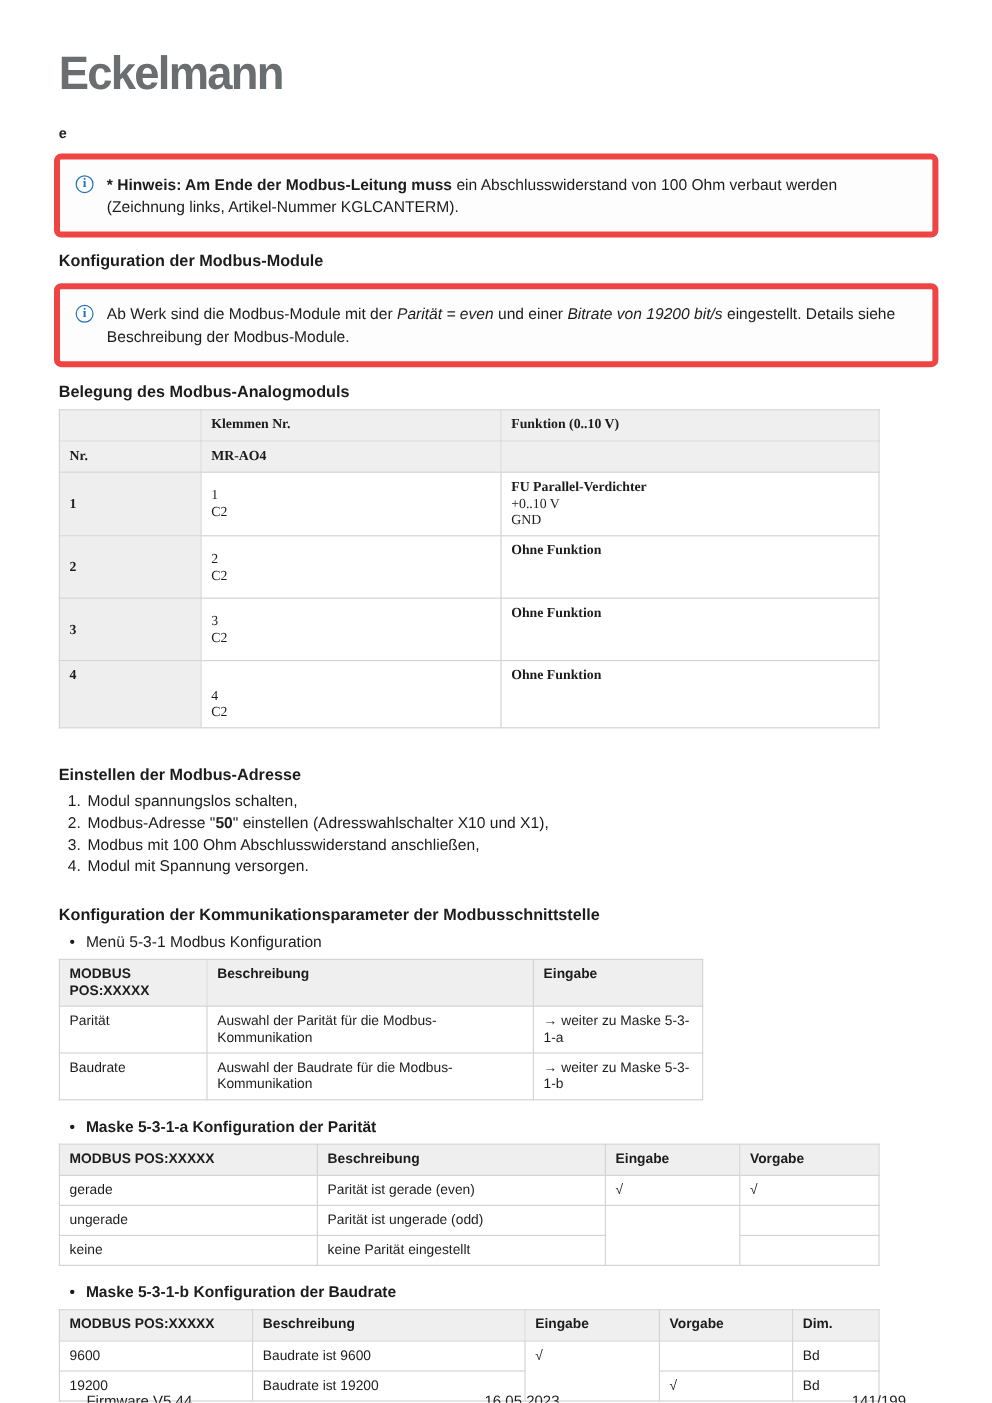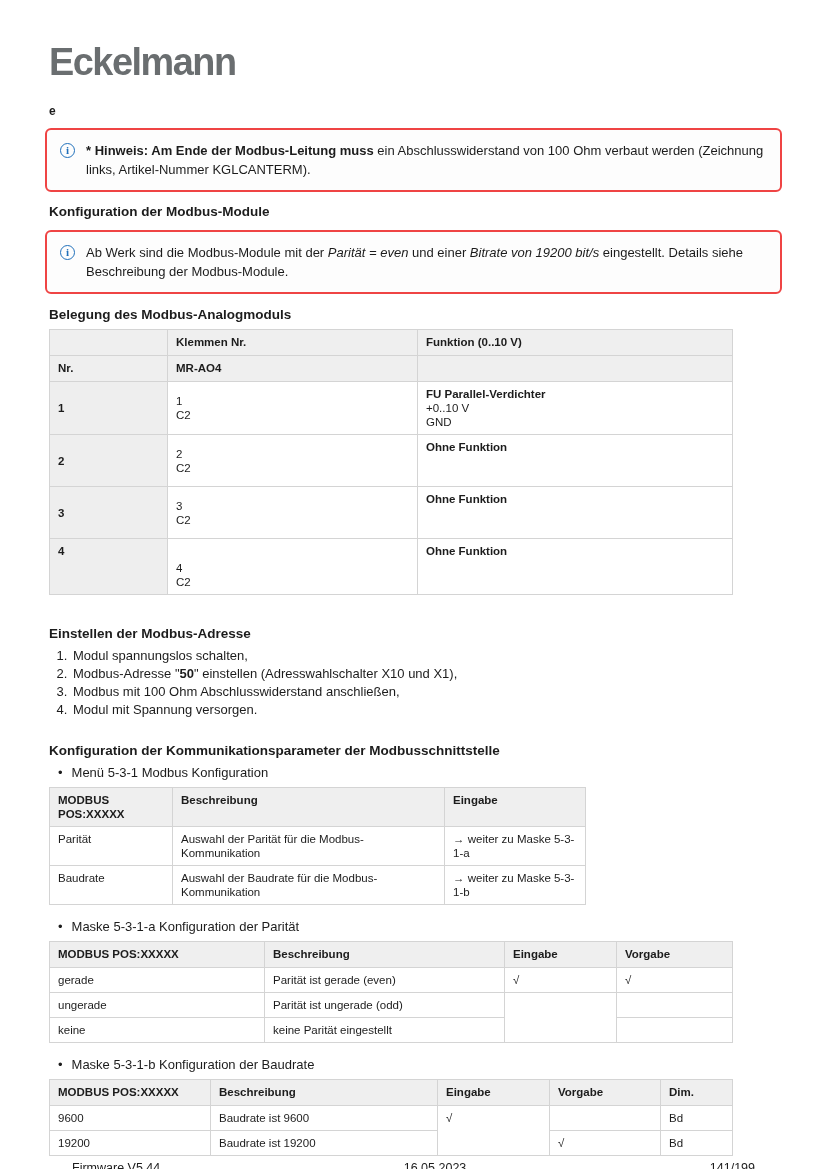--- a/index.html
+++ b/index.html
@@ -25,21 +25,21 @@
     transform-origin: left center;
   }
   .stray {
     margin-top: 22px;
     font-size: 12px;
     font-weight: bold;
     line-height: 14px;
   }
 
   .note {
-    border: 2px solid #ef4444;
+    border: 5px solid #ef4444;
     border-radius: 6px;
     background: #fdfdfd;
     margin: 10px -4px 4px -4px;
     padding: 11px 14px 11px 13px;
     display: flex;
     gap: 11px;
   }
   .info-icon {
     flex: none;
     width: 15px; height: 15px;
@@ -77,21 +77,21 @@
     padding: 5px 8px;
     text-align: left;
     vertical-align: top;
     overflow: hidden;
   }
   th { background: #efefef; font-weight: bold; }
   .shaded { background: #eeeeee; }
   .va-m { vertical-align: middle; }
   .va-t { vertical-align: top; }
   .va-b { vertical-align: bottom; }
-  .t1 { width: 683px; }
+  .t1 { width: 683px; font-family: Liberation Serif, serif; }
   .t1 .hrow th { height: 26px; }
   .t1 .drow td { height: 52px; }
   .t1 .drow-last td { height: 56px; }
   .t2 { width: 536px; }
   .t3, .t4 { width: 683px; }
   .t2 th, .t3 th, .t4 th { height: 26px; }
   .t2 td, .t3 td, .t4 td { height: 25px; }
 
   ol.steps {
     margin: 2px 0 0 0;
@@ -102,21 +102,21 @@
   ol.steps li { padding-left: 2px; }
 
   .bullet-line {
     display: flex;
     gap: 9px;
     margin: 4px 0 5px 9px;
     font-size: 13px;
     line-height: 18px;
   }
   .bullet-dot::before { content: "\2022"; font-size: 13px; }
-  .bullet-line.gap { margin-top: 13px; }
+  .bullet-line.gap { margin-top: 13px; font-weight: bold; }
 
   .footer {
     position: absolute;
     left: 72px; right: 72px; top: 1119px;
     display: flex;
     justify-content: space-between;
     font-size: 12.5px;
     line-height: 15px;
   }
 </style>

